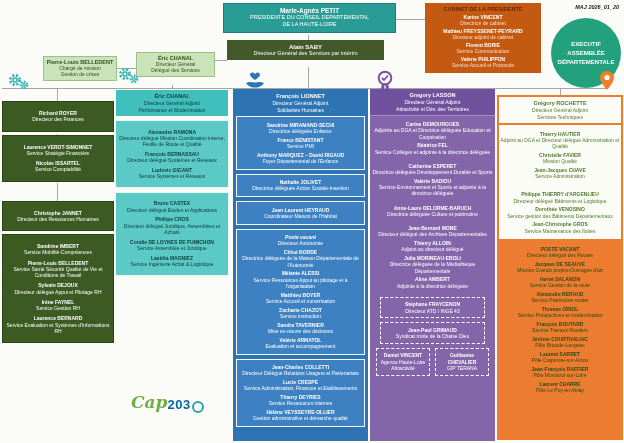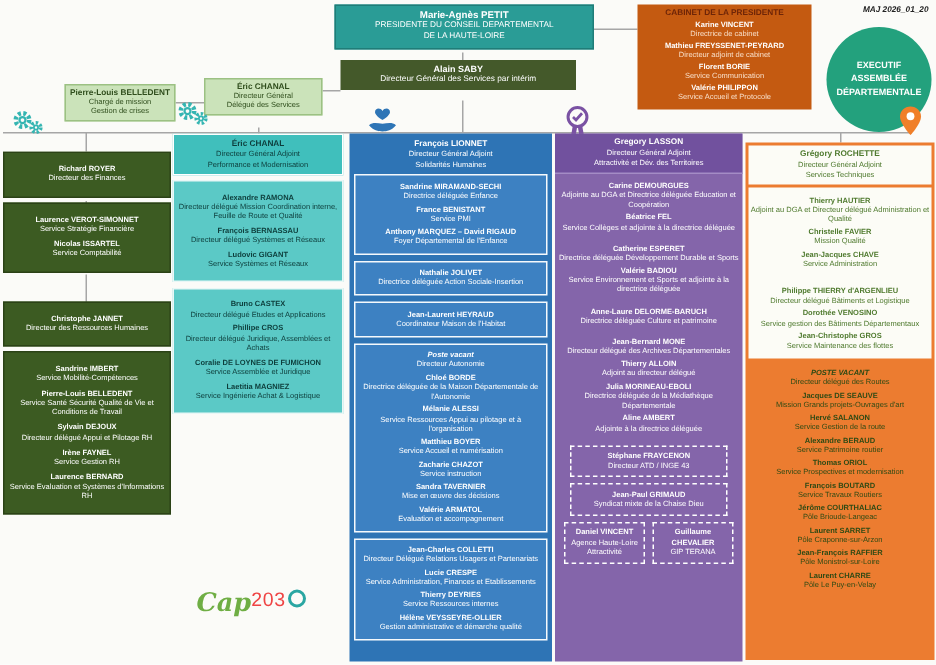--- a/index.html
+++ b/index.html
@@ -61,24 +61,24 @@
   .c4row{display:flex;gap:5px;margin:0 6px;}
   .c4row .c4dash{flex:1;margin:0;}
 
   #colTech{left:497px;top:95px;width:126px;height:345px;background:#ec7c30;padding:2px;}
   .hdr5{background:#fcfcf6;color:#4f7a2e;text-align:center;padding:3px 1px;margin-bottom:2px;}
   .c5white{background:#fcfcf6;color:#4f7a2e;text-align:center;padding:3px 1px;margin-bottom:2px;}
   .c5sp{height:7px;}
   .c5routes{color:#2e4a14;text-align:center;padding-top:2px;}
   .c5routes .n{color:#2e4a14;}
 
-  #capLogo{position:absolute;left:131px;top:392px;display:flex;align-items:flex-start;}
+  #capLogo{position:absolute;left:131px;top:392px;display:flex;align-items:flex-end;}
   #capLogo .cap{font-family:"DejaVu Serif",serif;font-style:italic;font-weight:bold;
                 font-size:17px;color:#6fae44;}
-  #capLogo .num{font-size:13px;font-weight:normal;color:#ef4444;letter-spacing:.5px;}
+  #capLogo .num{font-size:13px;font-weight:bold;color:#0369a1;letter-spacing:.5px;}
   #capLogo .ring{display:inline-block;width:8px;height:8px;border:2.5px solid #2aa6a2;
                  border-radius:50%;margin-left:1px;position:relative;top:1px;}
   #slogan{position:absolute;left:4px;top:426px;font-size:10px;font-weight:bold;
           color:#6fae44;letter-spacing:.3px;white-space:nowrap;}
   .icon{position:absolute;}
 </style>
 </head>
 <body>
 
 <div class="stage">

